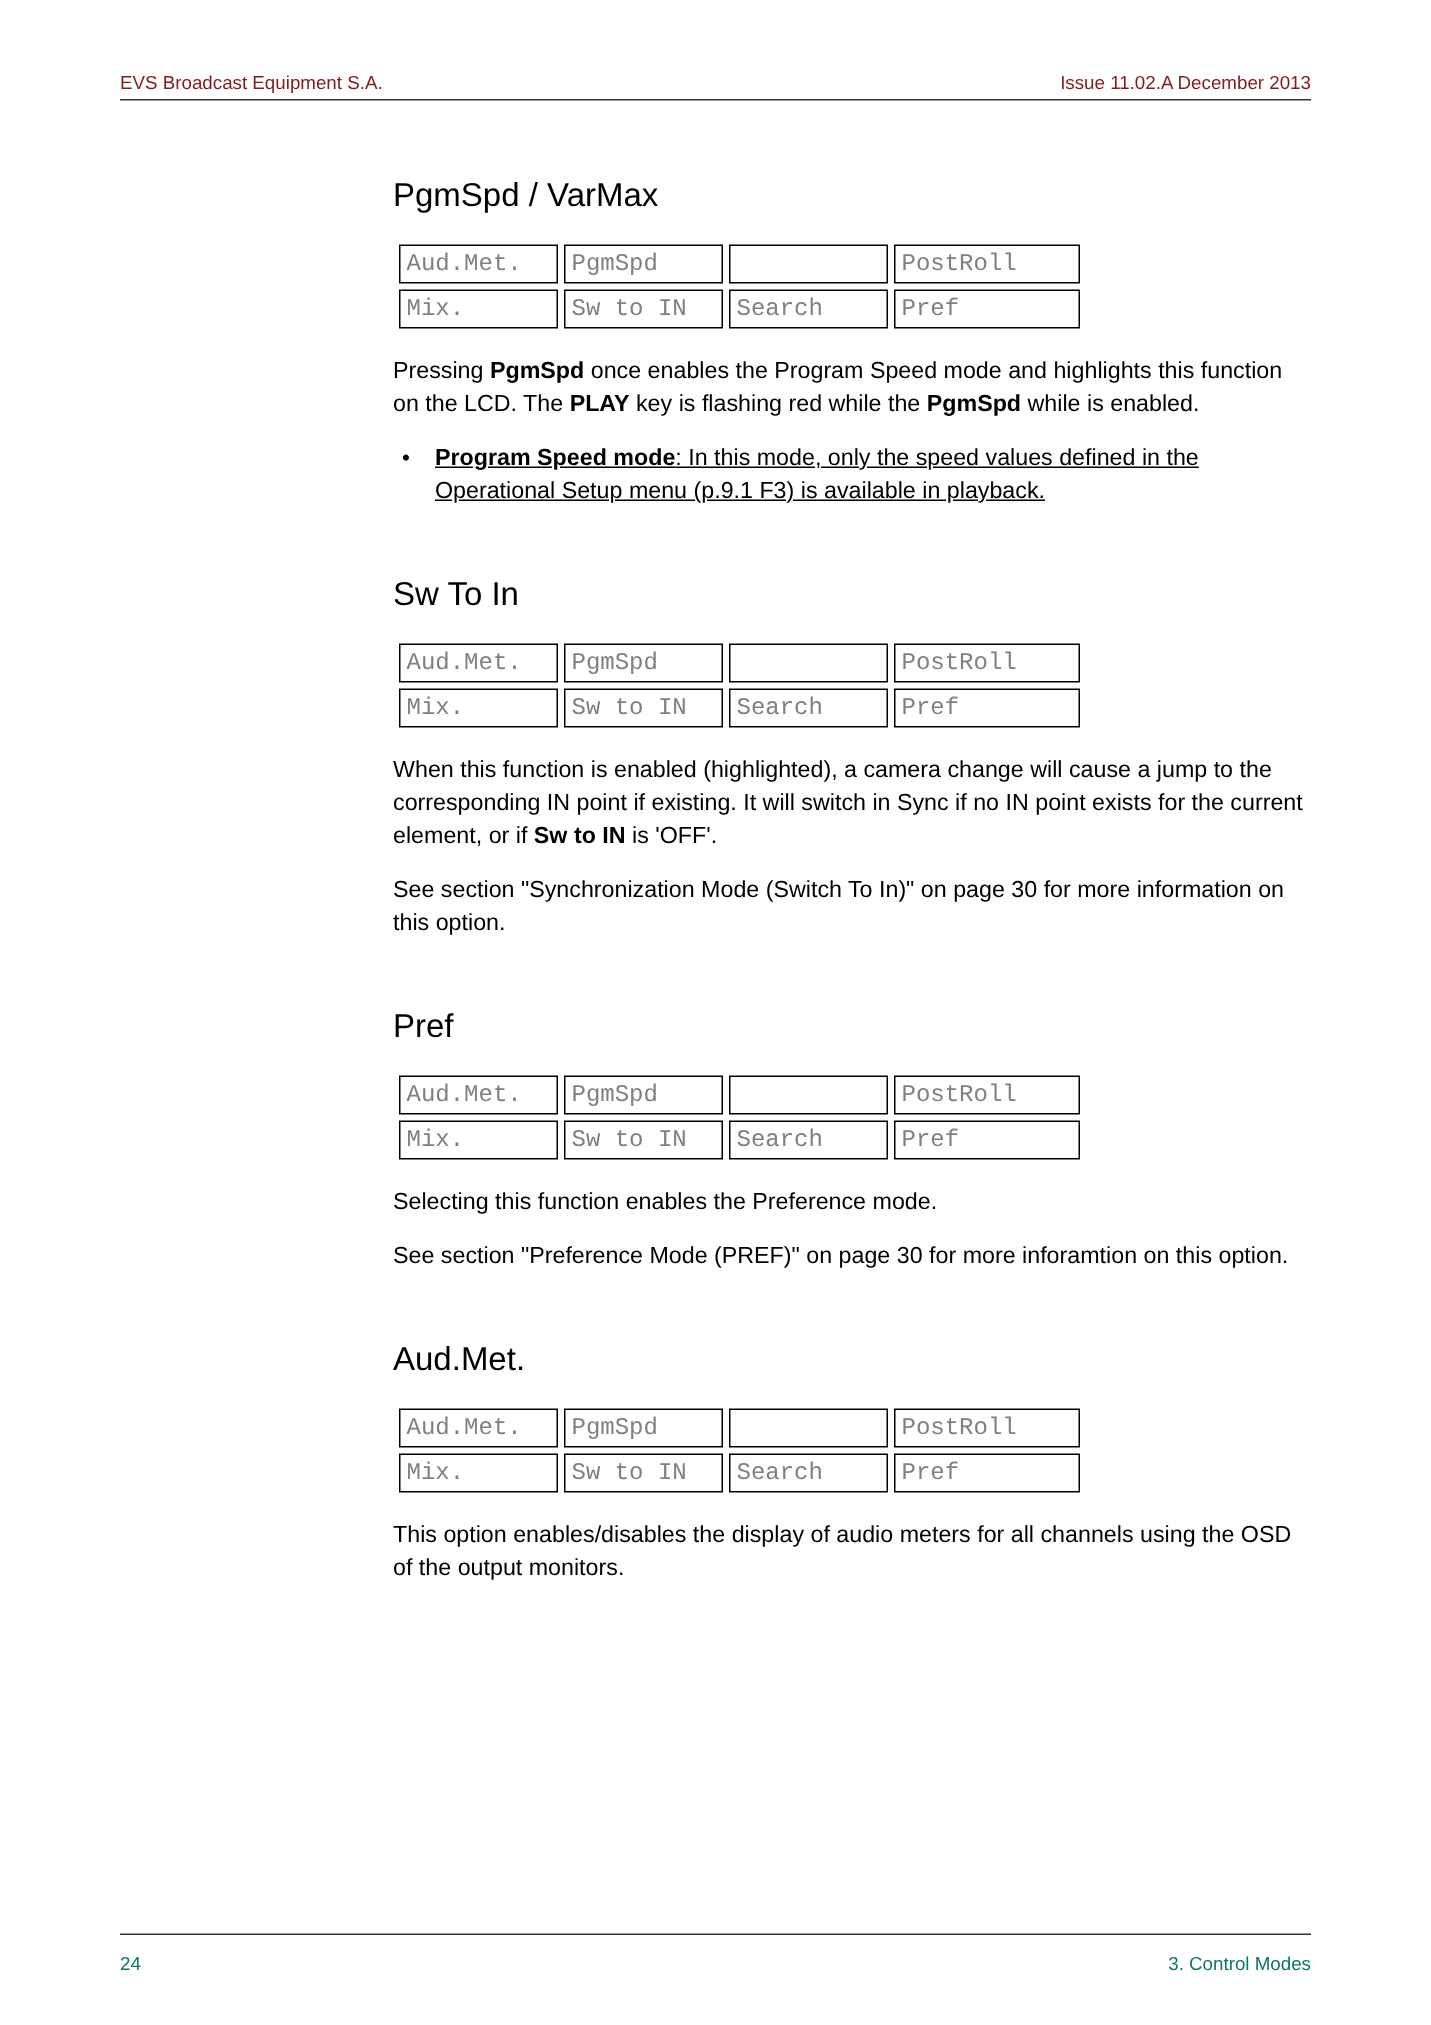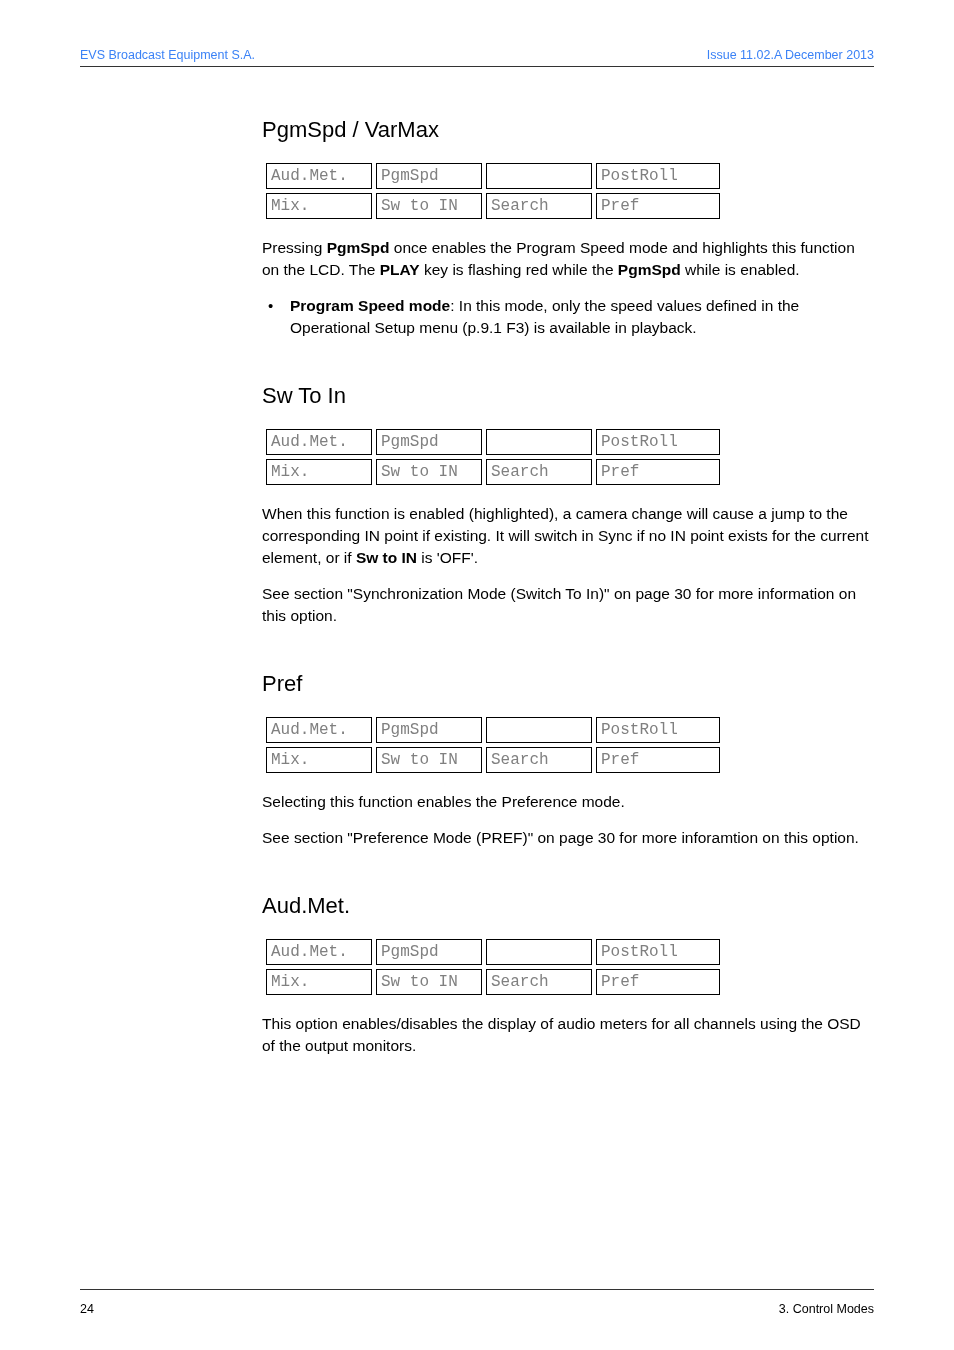--- a/index.html
+++ b/index.html
@@ -17,21 +17,21 @@
     position: relative;
     width: 954px;
     height: 1350px;
     box-sizing: border-box;
     padding: 48px 80px 40px 80px;
   }
   .header-row {
     display: flex;
     justify-content: space-between;
     font-size: 12.5px;
-    color: #3b82f6;
+    color: #7f1d1d;
     margin-bottom: 4px;
   }
   .header-rule {
     border: none;
     border-top: 1px solid #333;
     margin: 0 0 50px 0;
   }
 
   .content {
     margin-left: 182px; 
@@ -75,20 +75,21 @@
   p.body {
     font-size: 15.5px;
     line-height: 22px;
     margin: 0 0 14px 0;
   }
 
   ul.bullets {
     list-style: none;
     padding: 0;
     margin: 0 0 14px 0;
+    text-decoration: underline;
   }
   ul.bullets li {
     position: relative;
     padding-left: 28px;
     font-size: 15.5px;
     line-height: 22px;
     margin: 0 0 10px 0;
   }
   ul.bullets li::before {
     content: "•";
@@ -108,21 +109,21 @@
     margin: 0;
   }
   .footer-row {
     position: absolute;
     left: 80px;
     right: 80px;
     bottom: 34px;
     display: flex;
     justify-content: space-between;
     font-size: 12.5px;
-    color: #000000;
+    color: #0f766e;
   }
 </style>
 </head>
 <body>
 
 <div class="page">
 
   <div class="header-row">
     <span>EVS Broadcast Equipment S.A.</span>
     <span>Issue 11.02.A  December 2013</span>

